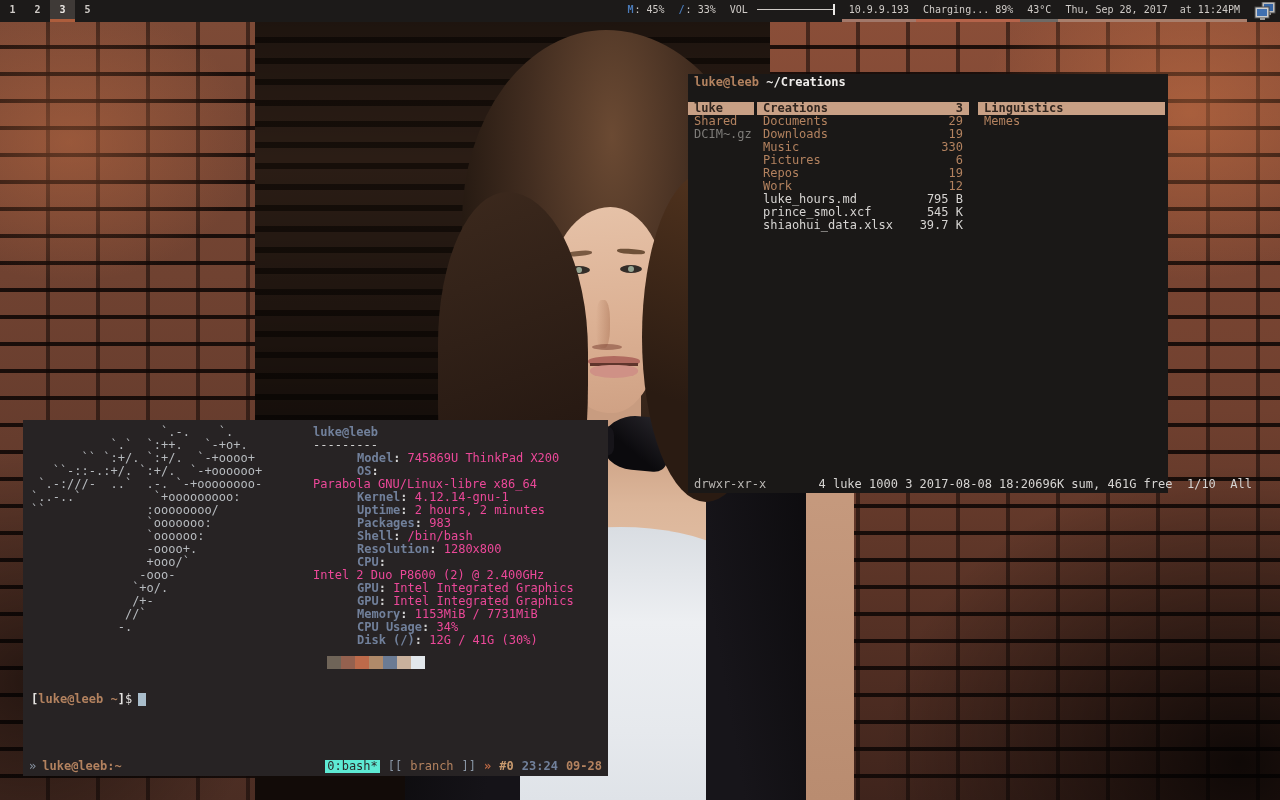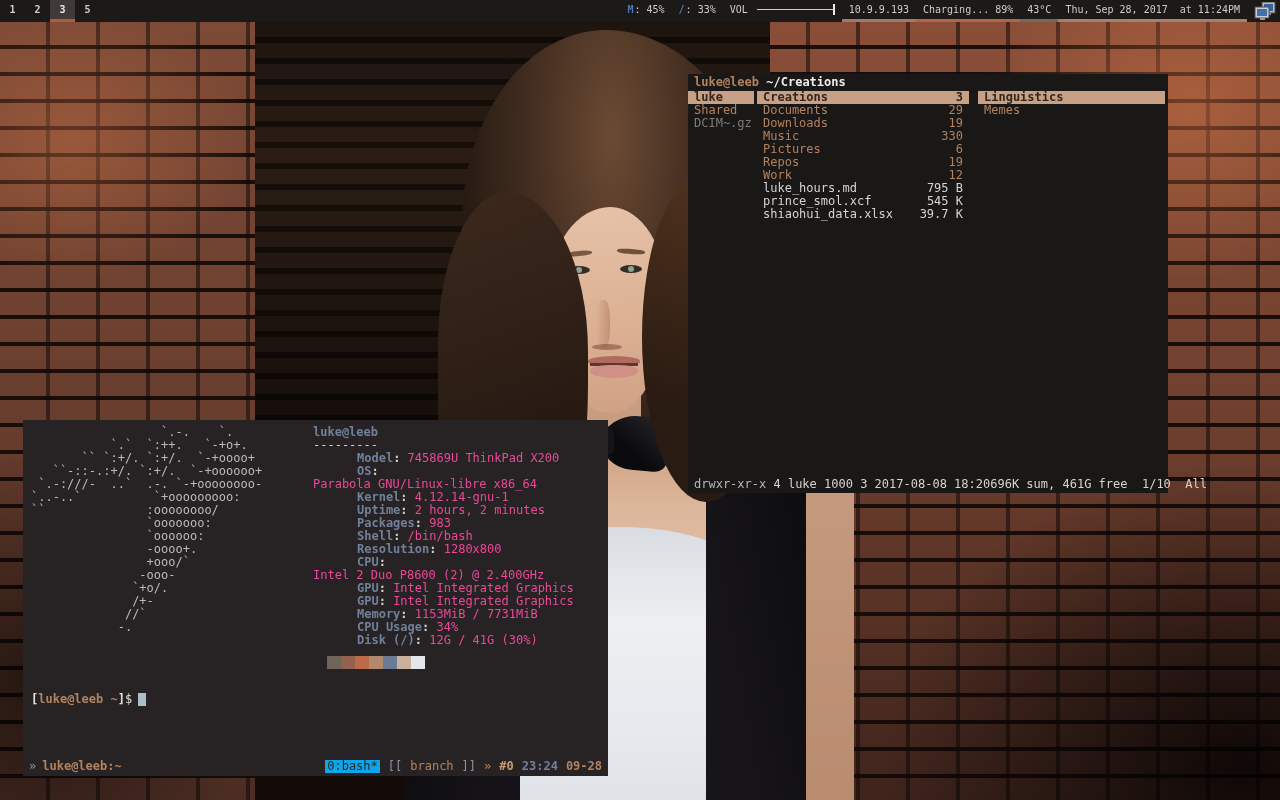--- a/index.html
+++ b/index.html
@@ -81,32 +81,32 @@
     background:linear-gradient(160deg,#3c291d,#241711 70%);}
   .hair-flow-right{left:642px;top:150px;width:128px;height:330px;border-radius:50%;
     background:linear-gradient(200deg,#54351f,#2a1b12 70%);}
 
   
   .ranger{position:absolute;left:688px;top:74px;width:480px;height:419px;background:#1a1817;
           display:flex;flex-direction:column;z-index:10;font-size:12px;line-height:13px;}
   .rtitle{padding:2px 6px 1px 6px;white-space:pre;}
   .rt-user{color:var(--tan);font-weight:bold;}
   .rt-path{color:#efedeb;font-weight:bold;}
-  .rcols{display:flex;margin-top:1px;flex:1;overflow:hidden;}
+  .rcols{display:flex;margin-top:12px;flex:1;overflow:hidden;}
   .col1{width:66px;}
   .col2{width:212px;margin-left:3px;}
   .col3{flex:1;margin-left:9px;margin-right:3px;}
   .rrow{height:13px;display:flex;justify-content:space-between;padding:0 6px;white-space:pre;}
   .rrow.dir{color:var(--tan);font-weight:normal;}
   .rrow.file{color:#d6d4d2;}
   .rrow.dim{color:#7d7b78;}
   .rrow.sel{background:var(--sel);}
   .rrow.sel span, .rrow.sel{color:#32261f !important;font-weight:bold;}
   .rstatus{margin-top:auto;display:flex;justify-content:space-between;padding:1px 6px 2px 6px;white-space:pre;}
-  .perm{color:#b9b6b3;} .permrest{color:#d6d4d2;} .rright{color:#d6d4d2;}
+  .perm{color:#b9b6b3;} .permrest{color:#d6d4d2;margin-left:45px;} .rright{color:#d6d4d2;}
 
   
   .term{position:absolute;left:23px;top:420px;width:585px;height:356px;background:#272324;
         display:flex;flex-direction:column;z-index:10;font-size:12px;line-height:13px;padding-top:6px;}
   .fetch-row{display:flex;padding-left:8px;}
   .ascii{margin:0;font-size:12px;line-height:13px;color:#b7bbbf;width:278px;flex:none;
          font-family:"DejaVu Sans Mono",monospace;}
   .fetch-info{margin-left:4px;}
   .fetch-header{color:var(--blue);font-weight:bold;}
   .fetch-sep{color:#d2d2d2;}
@@ -119,21 +119,21 @@
   .pbracket{color:#e4e2e0;font-weight:bold;}
   .puser{color:var(--tan);font-weight:bold;}
   .ppath{color:var(--tan);font-weight:bold;}
   .pdollar{color:#e4e2e0;}
   .cursor{display:inline-block;width:8px;height:13px;background:#a9bdcb;vertical-align:text-bottom;margin-left:6px;}
   .tmux{margin-top:auto;display:flex;justify-content:space-between;align-items:center;
         padding:2px 6px 3px 6px;white-space:pre;}
   .chev{color:#8a96a5;}
   .thost{color:var(--tan);font-weight:bold;margin-left:6px;}
   .tmux-right{display:flex;gap:8px;align-items:center;}
-  .sess{background:#0ea5e9;color:#2b2829;padding:0 2px;}
+  .sess{background:#5eead4;color:#2b2829;padding:0 2px;}
   .tgray{color:#8a96a5;}
   .tbranch{color:var(--tan);}
   .torange{color:#c06a45;font-weight:bold;}
   .twin{color:#c99a6e;font-weight:bold;}
   .ttime{color:var(--blue);font-weight:bold;}
   .tdate{color:var(--tan);font-weight:bold;}
 </style>
 </head>
 <body>
 

